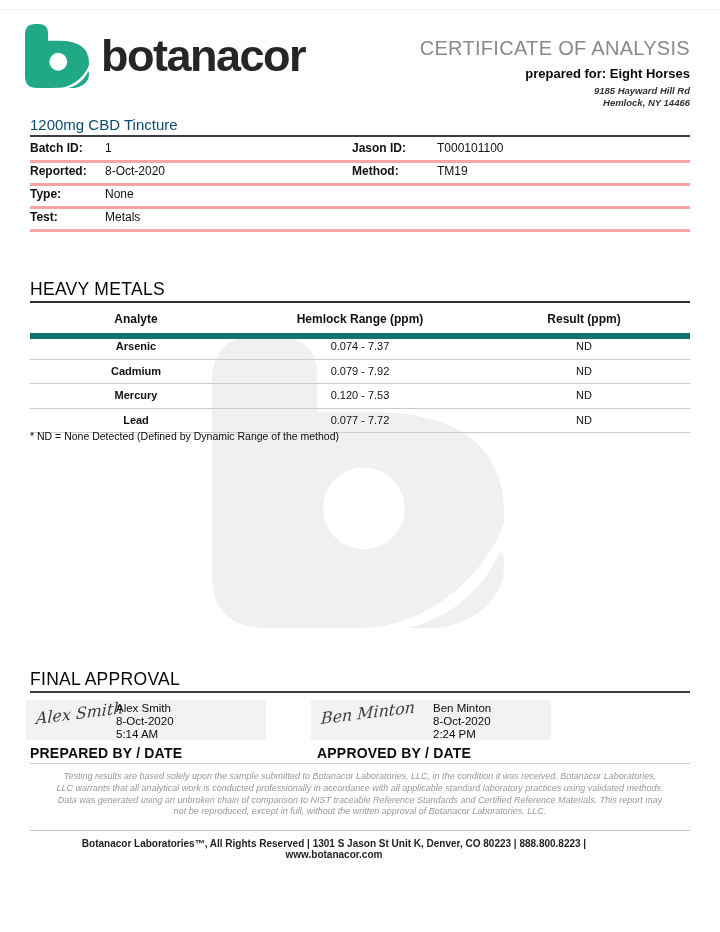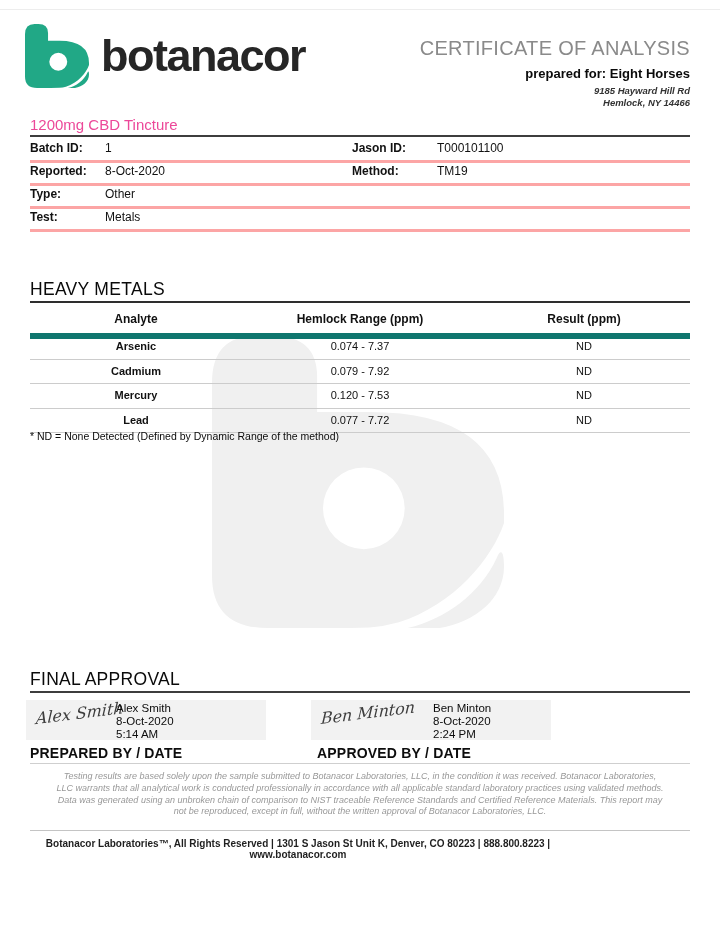--- a/index.html
+++ b/index.html
@@ -11,21 +11,21 @@
   
   .logo{left:25px;top:24px;width:64px;height:64px;}
   .wordmark{left:101px;top:33px;font-size:45px;font-weight:700;letter-spacing:-1.5px;
             color:#262626;line-height:1;}
   .coa-title{right:30px;top:37px;font-size:20px;color:#8a8a8a;letter-spacing:.3px;text-align:right;}
   .prepared-for{right:30px;top:66px;font-size:13px;font-weight:700;color:#0a0a0a;text-align:right;}
   .addr{right:30px;font-size:9.5px;font-style:italic;font-weight:700;color:#333;text-align:right;}
   .addr1{top:85px;} .addr2{top:97px;}
 
   
-  .product-title{left:30px;top:116px;font-size:15px;color:#ec4899;}
+  .product-title{left:30px;top:116px;font-size:15px;color:#0c4a6e;}
   .rule2{left:30px;width:660px;height:2px;background:#3d3d3d;}
   .title-rule{top:135px;}
   .info-row{left:30px;width:660px;height:23px;border-bottom:3px solid #fca5a5;font-size:12px;}
   .info-row span{position:absolute;top:0;line-height:23px;white-space:nowrap;}
   .il{left:0;font-weight:700;} .iv{left:75px;}
   .il2{left:322px;font-weight:700;} .iv2{left:407px;}
   .ir1{top:137px;} .ir2{top:160px;} .ir3{top:183px;text-align:right;} .ir4{top:206px;}
 
   
   .hm-title{left:30px;top:279px;font-size:17.5px;letter-spacing:.3px;color:#0a0a0a;}
@@ -56,21 +56,21 @@
   .sig-label{top:745px;font-weight:700;font-size:14px;color:#0d0d0d;letter-spacing:.2px;}
   .sl-left{left:30px;} .sl-right{left:317px;}
   .thin-rule{left:30px;width:660px;height:1px;background:#cfcfcf;}
   .fa-sep{top:763px;}
 
   
   .disclaimer{left:55px;top:771px;width:610px;font-size:9px;line-height:11.8px;
               font-style:italic;color:#989898;text-align:center;}
   .footer-rule{top:830px;background:#c4c4c4;}
   .footer-text{left:0;top:838px;width:596px;text-align:center;font-weight:700;
-               font-size:10px;color:#1f1f1f;}
+               font-size:10px;color:#1f1f1f;padding-left:36px;}
 </style>
 </head>
 <body>
 
 <svg width="0" height="0" style="position:absolute" aria-hidden="true">
   <defs>
     <g id="blogo">
       <path fill-rule="evenodd" d="M0,16 Q0,0 15,0 L21,0 Q36,0 36,14 L36,26 L54,26
         Q100,26 100,61 L100,64 C96,76 83,92 64,98 Q59,99.4 54,99.8 Q48,100 40,100
         L19,100 Q0,100 0,82 Z
@@ -104,21 +104,21 @@
     <span class="iv2">T000101100</span>
   </div>
   <div class="info-row ir2">
     <span class="il">Reported:</span>
     <span class="iv">8-Oct-2020</span>
     <span class="il2">Method:</span>
     <span class="iv2">TM19</span>
   </div>
   <div class="info-row ir3">
     <span class="il">Type:</span>
-    <span class="iv">Other</span>
+    <span class="iv">None</span>
   </div>
   <div class="info-row ir4">
     <span class="il">Test:</span>
     <span class="iv">Metals</span>
   </div>
 
   <div class="hm-title">HEAVY METALS</div>
   <div class="rule2 hm-rule"></div>
 
   <div class="t-head">

